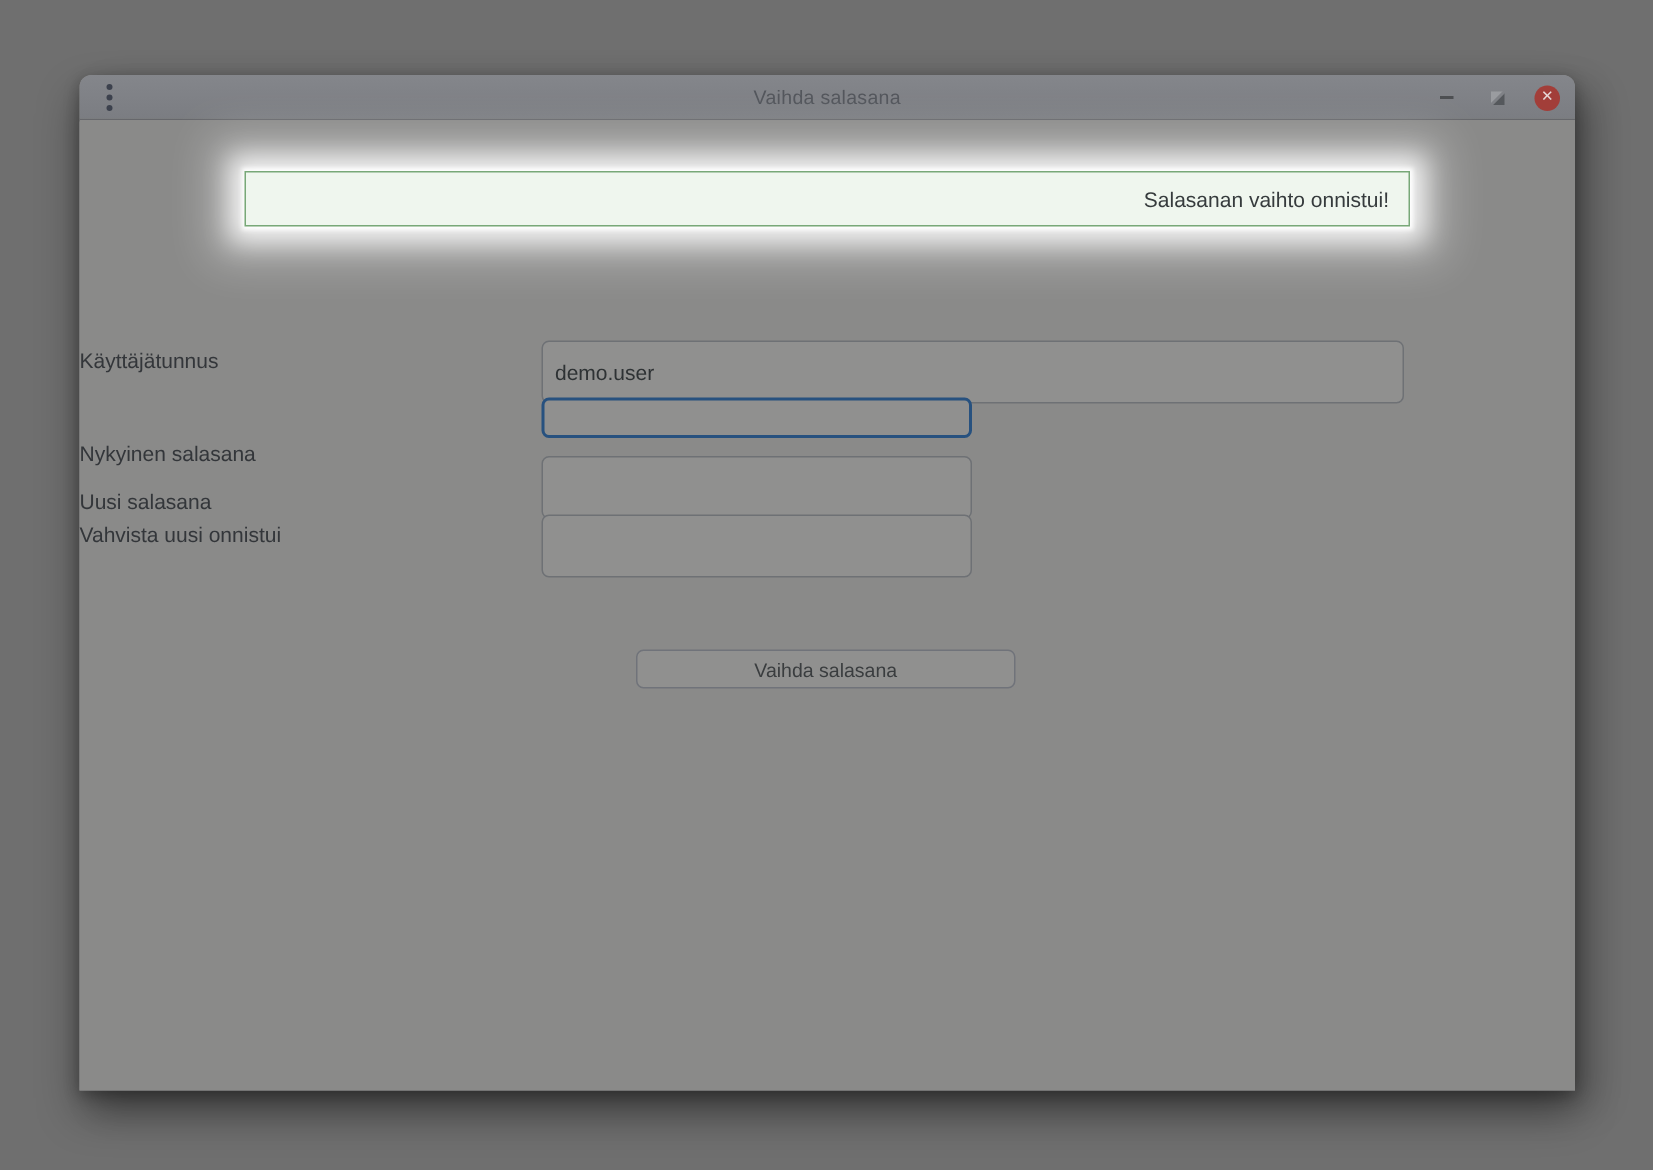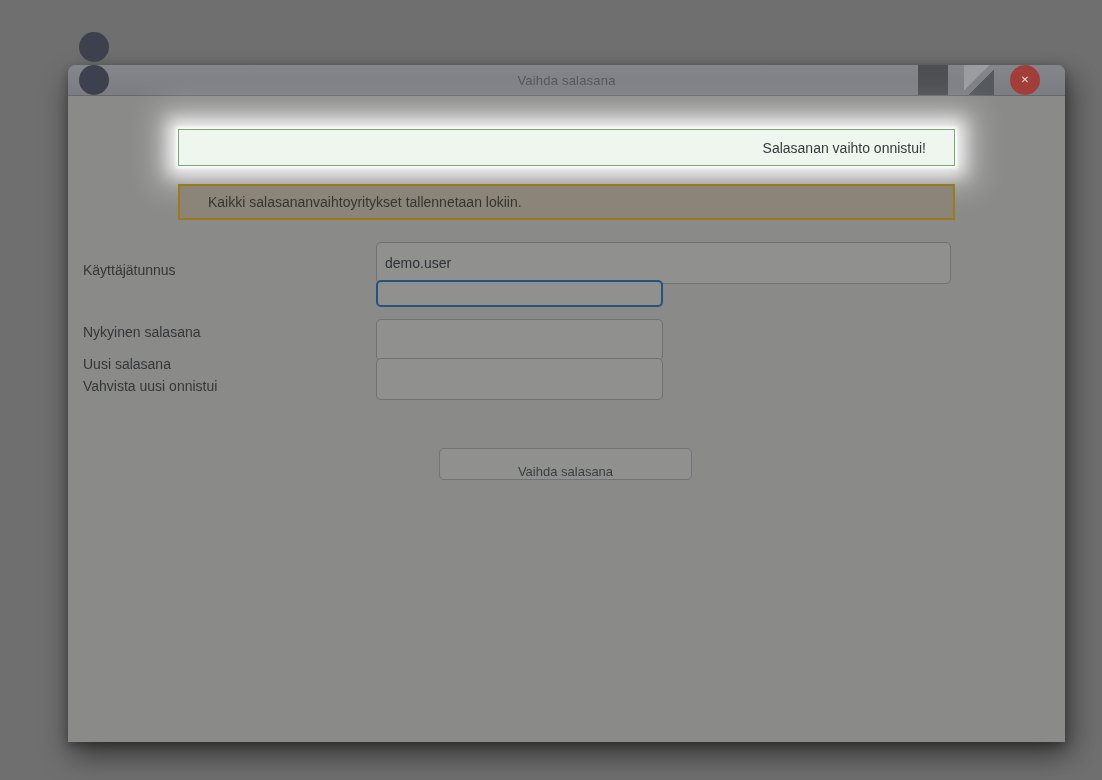--- a/index.html
+++ b/index.html
@@ -17,21 +17,21 @@
     --success-bg:#eff6ee;
     --success-border:#78a878;
     --success-text:#363b3d;
     --warning-bg:#8b8579;
     --warning-border:#9a7b17;
     --warning-text:#35352f;
     --close-red:#a23e39;
     --btn-bg:#90908f;
     --btn-border:#70737a;
   }
-  *{box-sizing:border-box;margin:0;padding:15px;}
+  *{box-sizing:border-box;margin:0;padding:0;}
   html,body{width:1102px;height:780px;}
   body{
     background:var(--desktop-bg);
     font-family:"Liberation Sans","DejaVu Sans",sans-serif;
     position:relative;
     overflow:hidden;
   }
   .window{
     position:absolute;left:53px;top:50px;width:997px;height:677px;
     border-radius:8px 8px 0 0;
@@ -141,23 +141,20 @@
       </div>
     </div>
   </div>
 
   <div class="content">
 
     <div class="banner success">
       <span>Salasanan vaihto onnistui!</span>
     </div>
 
-    <div class="banner warning">
-      <span>Kaikki salasananvaihtoyritykset tallennetaan lokiin.</span>
-    </div>
 
     <label class="form-label" style="left:0;top:146px;">Käyttäjätunnus</label>
     <input class="tb" style="left: 308px; top: 146px; width: 575px;" type="text" value="demo.user">
 
     <label class="form-label" style="left:0;top:184px;margin-top:24px;">Nykyinen salasana</label>
     <input class="tb focused" style="left: 308px; top: 184px; width: 287px;" type="password" value="">
 
     <label class="form-label" style="left:0;top:206px;margin-top:34px;">Uusi salasana</label>
     <input class="tb" style="left: 308px; top: 223px; width: 287px;" type="password" value="">
 

